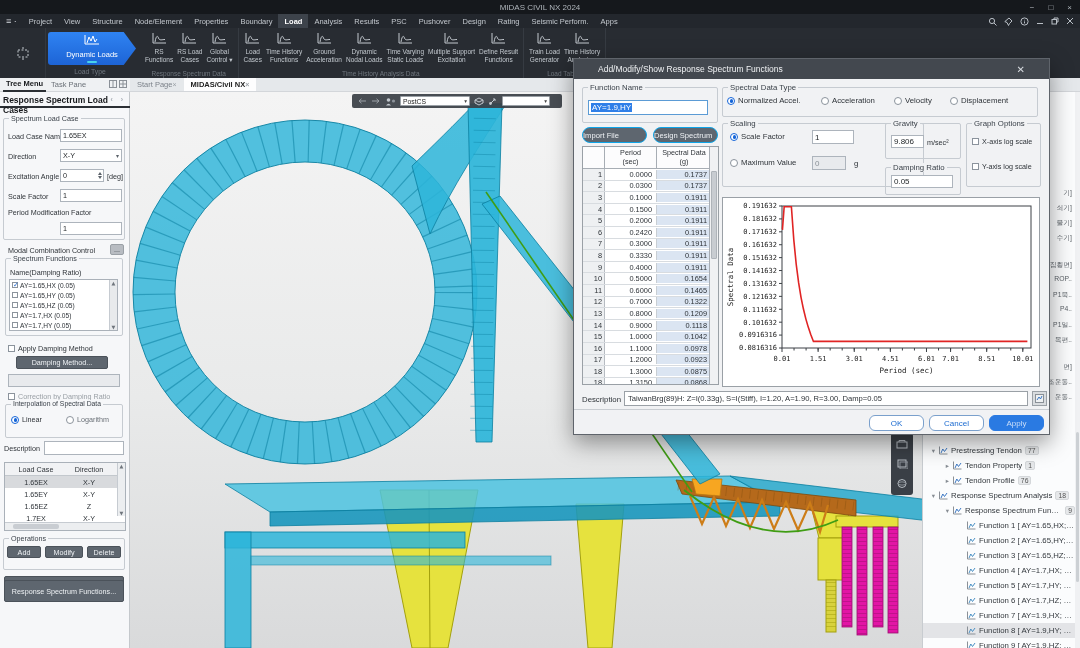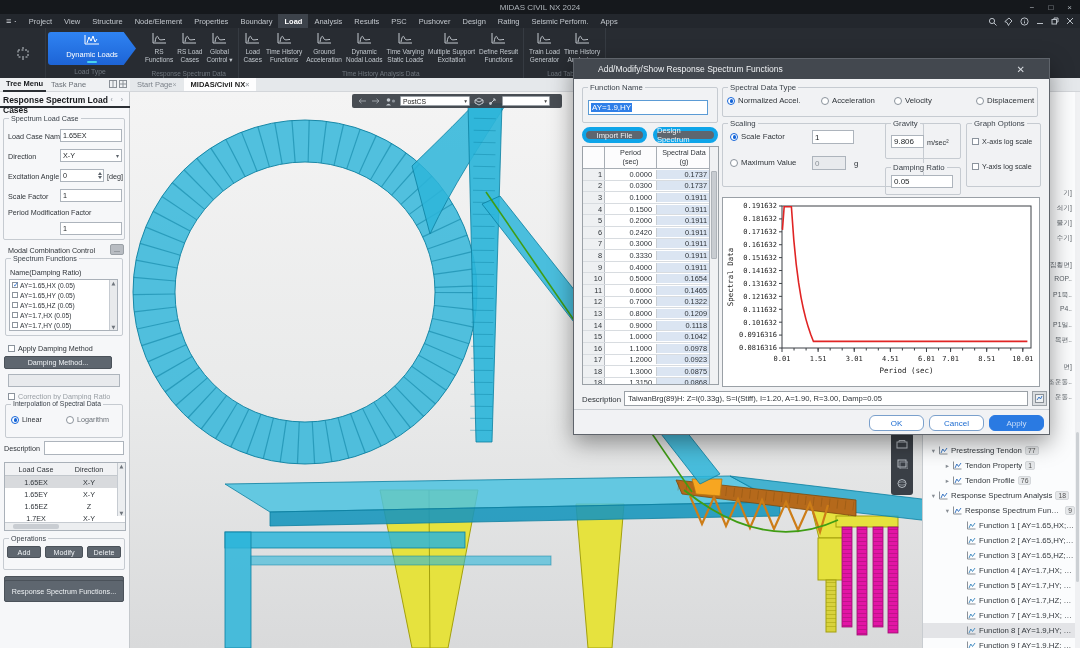--- a/index.html
+++ b/index.html
@@ -92,21 +92,21 @@
   #treesb{position:absolute;right:0;top:0;bottom:0;width:5px;background:#f0f1f3}
   #treesb .thumb{position:absolute;left:1px;top:340px;width:3px;height:150px;background:#ccd0d4;border-radius:2px}
   
   #dialog{position:absolute;left:573px;top:58px;width:477px;height:377px;background:#f1f2f4;border:1px solid #5f646b;box-shadow:0 8px 22px rgba(0,0,0,.4);z-index:30;font-size:8px}
   #dlg-title{position:absolute;left:0;top:0;right:0;height:20px;background:#43484f;color:#f0f2f4;font-size:8.5px;display:flex;align-items:center;padding:0 24px}
   #dlg-title .x{margin-left:auto;font-size:10px;color:#d7dbe0}
   #dialog .gb-l{background:#f1f2f4;font-size:7.8px}
   #dialog .lbl{font-size:7.8px}
   .fn-input{position:absolute;left:14px;top:41px;width:120px;height:15px;background:#fff;border:1px solid #5b9bd5;display:flex;align-items:center;padding:0 2px;font-size:8px}
   .fn-input .selhl{background:#2f7fe8;color:#fff;padding:0 1px}
-  .dbtn{position:absolute;background:#5e666f;border:4px solid #0ea5e9;border-radius:8px;color:#eef1f4;font-size:7.6px;display:flex;align-items:center;justify-content:center}
+  .dbtn{position:absolute;background:#5e666f;border:1px solid #0ea5e9;border-radius:8px;color:#eef1f4;font-size:7.6px;display:flex;align-items:center;}
   
   #dtable{position:absolute;left:8px;top:87px;width:137px;height:239px;background:#fff;border:1px solid #9aa0a6;overflow:hidden}
   .dthead{display:flex;height:22px;border-bottom:1px solid #a7adb4;background:#fcfcfd}
   .dthead .hc{display:flex;flex-direction:column;align-items:center;justify-content:center;font-size:7.2px;line-height:1.15;border-right:1px solid #a7adb4}
   .dtr{display:flex;height:11.6px;align-items:center;font-size:7.4px;border-bottom:1px solid #d8dce0}
   .dtr .n{width:22px;background:#eef0f2;text-align:right;padding-right:2px;border-right:1px solid #b7bcc2;height:100%;display:flex;align-items:center;just-content:flex-end;justify-content:flex-end}
   .dtr .p{width:52px;text-align:right;padding-right:4px;border-right:1px solid #c9ced3}
   .dtr .s{width:54px;text-align:right;padding-right:4px;background:#dbe5f2}
   #dtsb{position:absolute;right:0;top:0;bottom:0;width:9px;background:#f0f1f3;border-left:1px solid #a7adb4}
   #dtsb .thumb{position:absolute;left:1px;top:24px;width:6px;height:88px;background:#c8ccd1;border:1px solid #aeb3b9;border-radius:1px}
@@ -403,21 +403,21 @@
       <div id="sfsb">
         <span>▲</span>
         <span>▼</span>
       </div>
     </div>
 
   <div class="chkrow" style="left:8px;top:252px">
       <span class="box"></span>
       <span>Apply Damping Method</span>
     </div>
-  <div class="btn-dark" style="left:4px;top:264px;width:108px;height:13px">
+  <div class="btn-dark" style="left:16px;top:264px;width:92px;height:13px">
       <span>Damping Method...</span>
     </div>
   <div class="inp dis" style="left:8px;top:282px;width:112px;height:13px"></div>
   <div class="chkrow gray" style="left:8px;top:300px">
       <span class="box"></span>
       <span>Correction by Damping Ratio</span>
     </div>
 
   <div class="gb" style="left:5px;top:312px;width:118px;height:34px">
     <span class="gb-l" style="font-size:6.8px">Interpolation of Spectral Data</span>
@@ -1023,17 +1023,17 @@
       <span>Normalized Accel.</span>
     </div>
     <div class="rlbl" style="left: 247px; top: 37px;">
       <span class="radio"></span>
       <span>Acceleration</span>
     </div>
     <div class="rlbl" style="left: 320px; top: 37px;">
       <span class="radio"></span>
       <span>Velocity</span>
     </div>
-    <div class="rlbl" style="left: 402px; top: 37px;">
+    <div class="rlbl" style="left: 376px; top: 37px;">
       <span class="radio"></span>
       <span>Displacement</span>
     </div>
   </div>
 
 </body></html>

